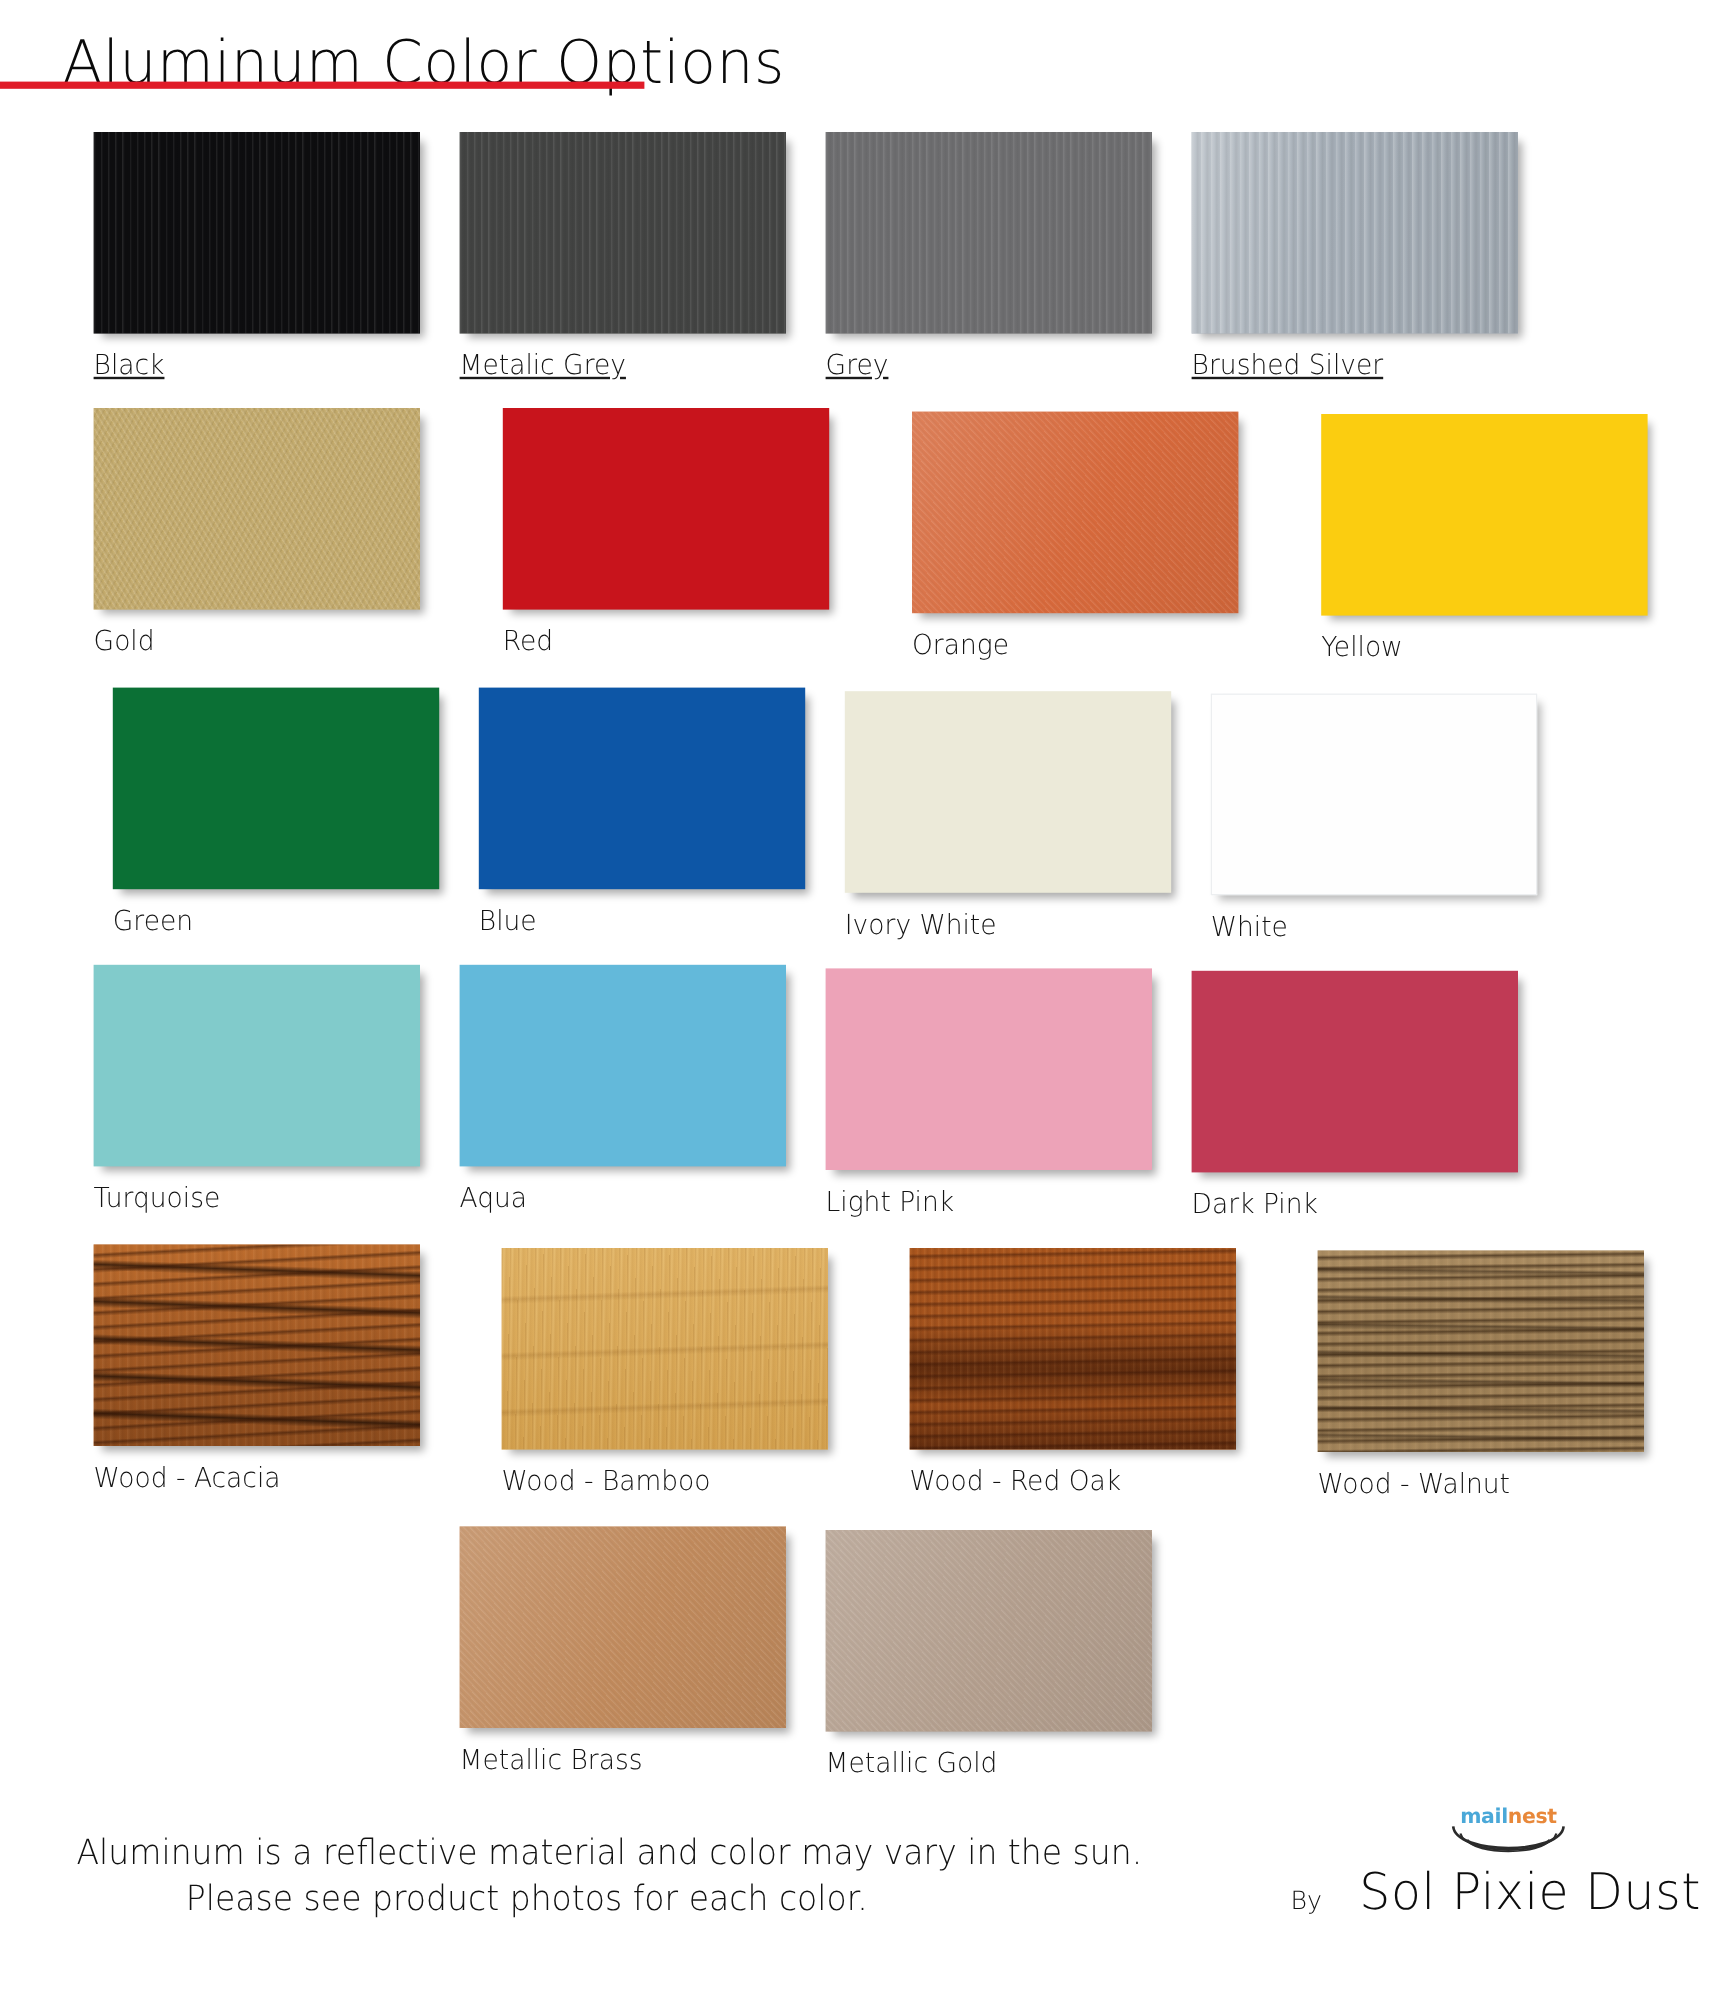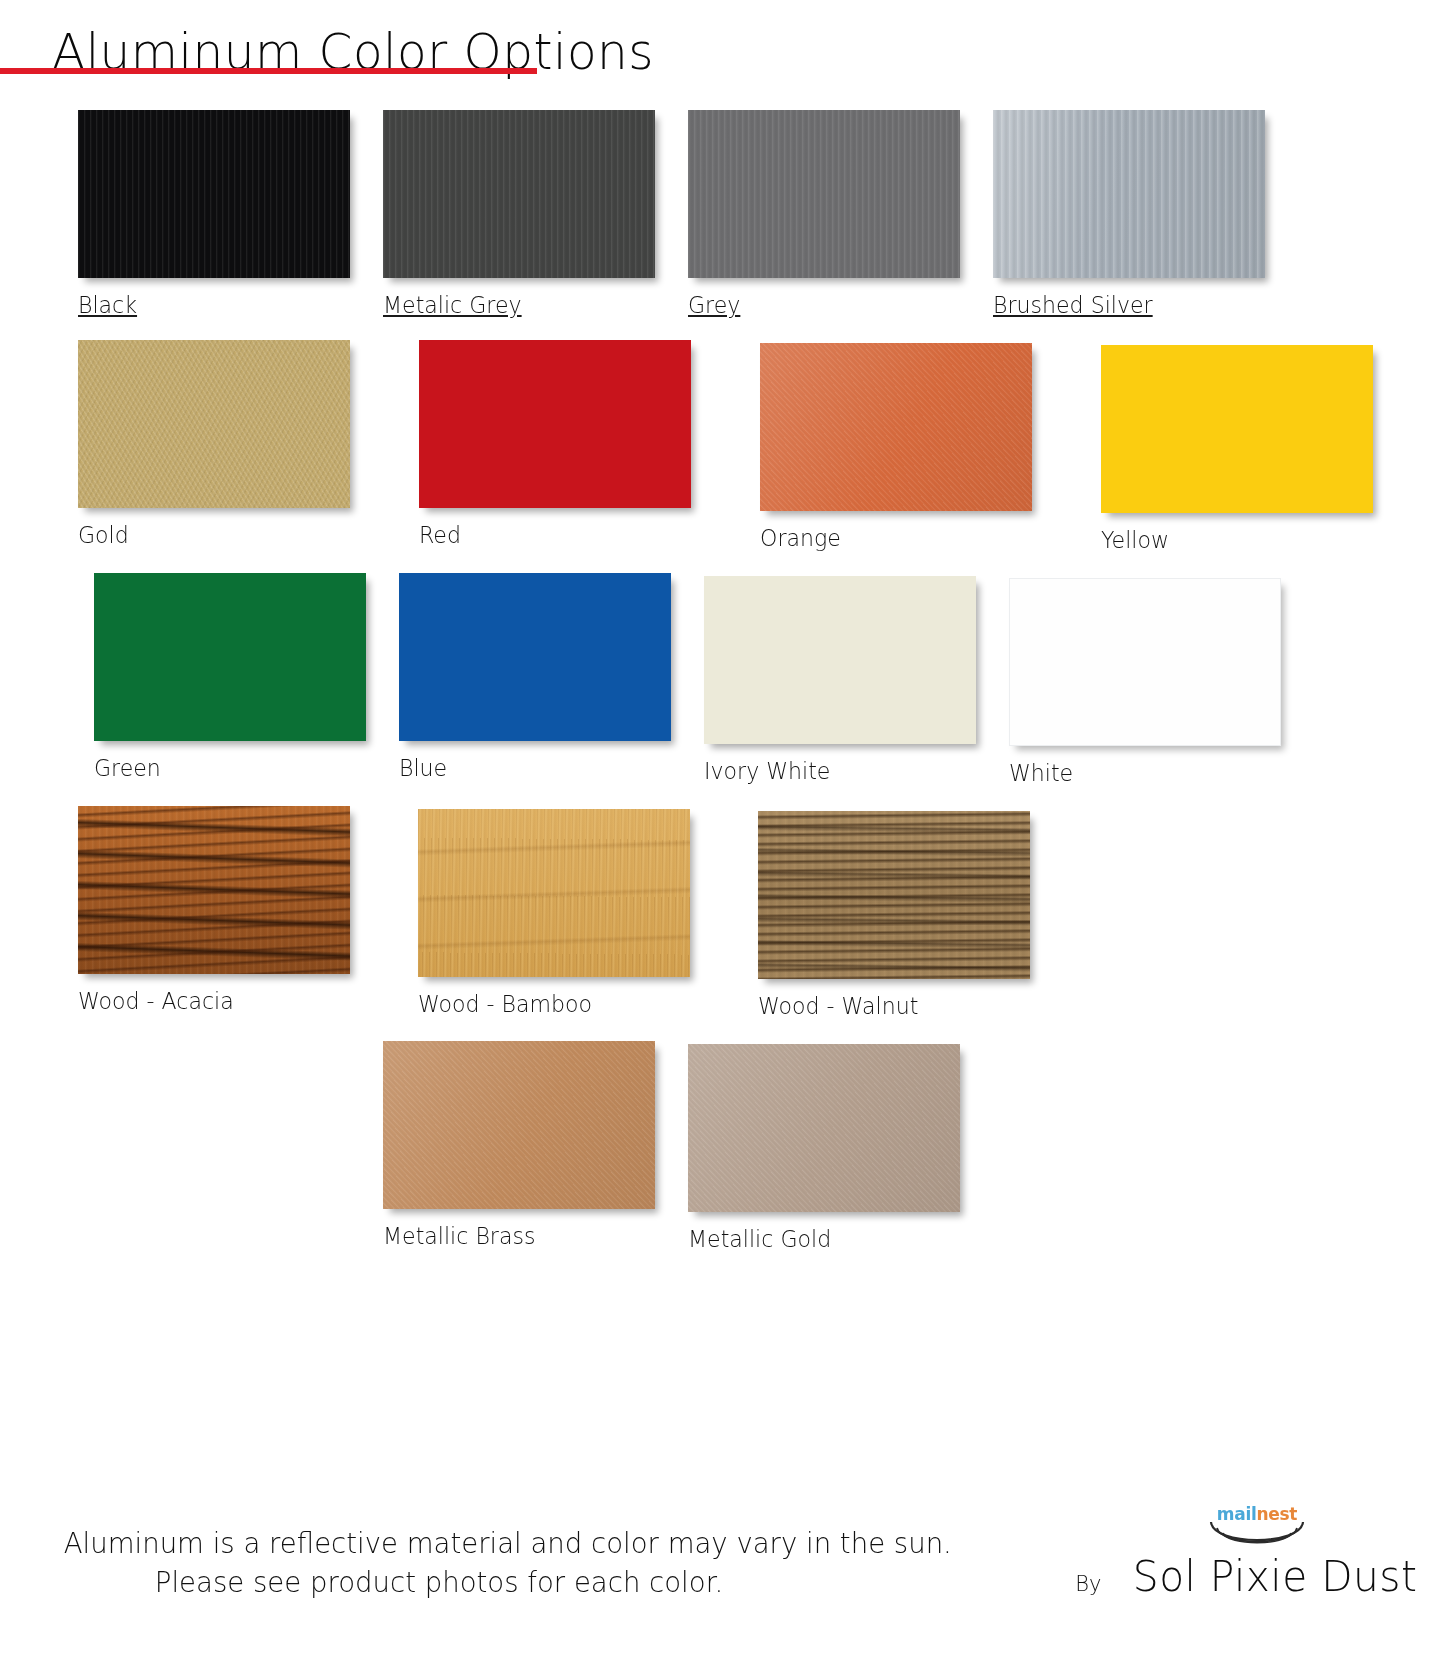--- a/index.html
+++ b/index.html
@@ -400,31 +400,63 @@
           <div class="label">Ivory White</div>
         </div>
       </div>
       <div class="cell">
         <div class="swatch-wrap nudge-5">
           <div class="swatch  bordered" style="background: rgb(254, 254, 254);"></div>
           <div class="label">White</div>
         </div>
       </div>
     </div>
+    <div class="row row-4">
+      <div class="cell">
+        <div class="swatch-wrap ">
+          <div class="swatch " style="background: rgb(129, 203, 203);"></div>
+          <div class="label">Turquoise</div>
+        </div>
+      </div>
+      <div class="cell">
+        <div class="swatch-wrap ">
+          <div class="swatch " style="background: rgb(99, 185, 218);"></div>
+          <div class="label">Aqua</div>
+        </div>
+      </div>
+      <div class="cell">
+        <div class="swatch-wrap nudge-3">
+          <div class="swatch " style="background: rgb(237, 163, 184);"></div>
+          <div class="label">Light Pink</div>
+        </div>
+      </div>
+      <div class="cell">
+        <div class="swatch-wrap nudge-5">
+          <div class="swatch " style="background: rgb(192, 58, 85);"></div>
+          <div class="label">Dark Pink</div>
+        </div>
+      </div>
+    </div>
     <div class="row row-5">
       <div class="cell">
         <div class="swatch-wrap ">
           <div class="swatch tex-acacia" style="background: rgb(181, 104, 44);"></div>
           <div class="label">Wood - Acacia</div>
         </div>
       </div>
       <div class="cell">
         <div class="swatch-wrap nudge-3">
           <div class="swatch tex-bamboo" style="background: rgb(219, 169, 85);"></div>
           <div class="label">Wood - Bamboo</div>
+        </div>
+      </div>
+      <div class="cell">
+        <div class="swatch-wrap nudge-3">
+          <div class="swatch tex-redoak" style="background: rgb(168, 86, 31);"></div>
+          <div class="label">Wood - Red Oak</div>
         </div>
       </div>
       <div class="cell">
         <div class="swatch-wrap nudge-5">
           <div class="swatch tex-walnut" style="background: rgb(169, 138, 95);"></div>
           <div class="label">Wood - Walnut</div>
         </div>
       </div>
     </div>
     <div class="row row-6">

